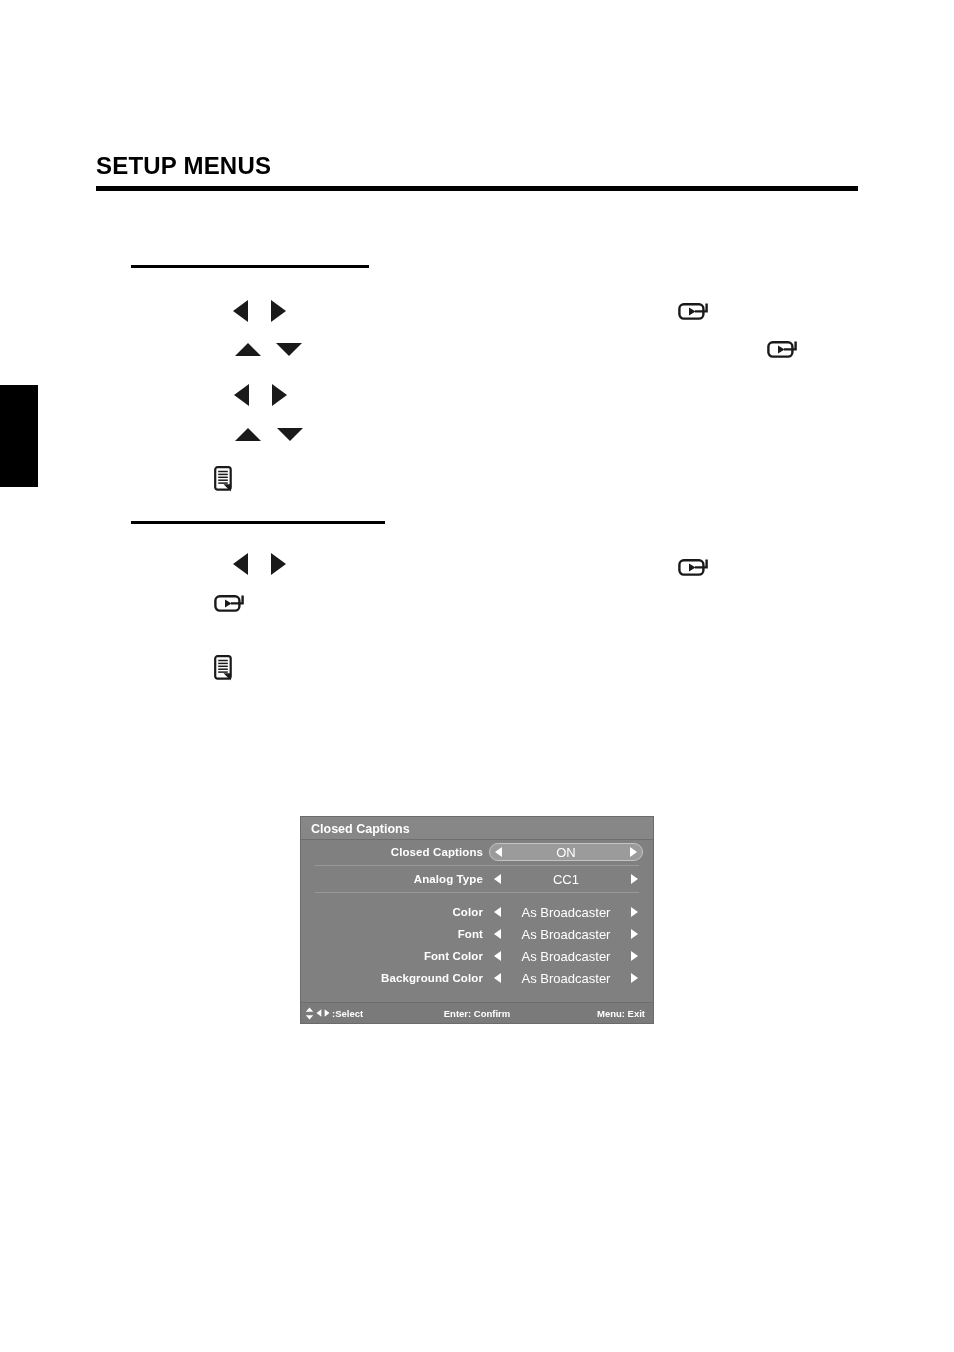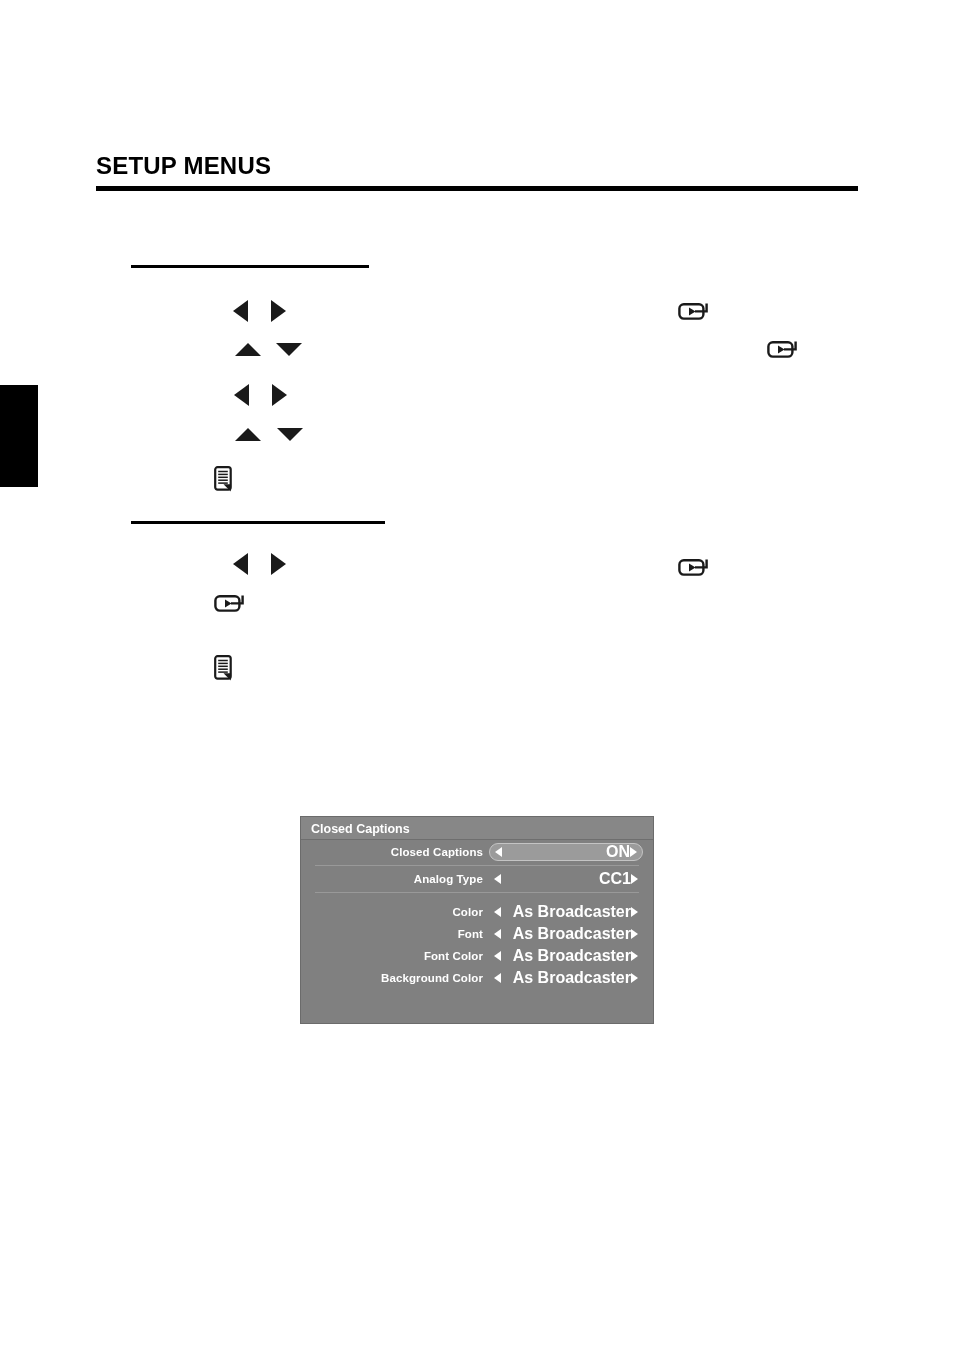--- a/index.html
+++ b/index.html
@@ -162,23 +162,23 @@
     flex: 1 1 auto;
     display: flex;
     align-items: center;
     justify-content: space-between;
     height: 18px;
     padding: 0 5px;
     box-sizing: border-box;
   }
   .osd-row .ctrl .val {
     flex: 1 1 auto;
-    text-align: right;
-    font-size: 16px;
-    font-weight: bold;
+    text-align: center;
+    font-size: 13px;
+    font-weight: normal;
     color: #ffffff;
     white-space: nowrap;
   }
   .ar {
     width: 0; height: 0;
     flex: 0 0 auto;
   }
   .ar.left  { border-top: 5px solid transparent; border-bottom: 5px solid transparent; border-right: 7px solid #ffffff; }
   .ar.right { border-top: 5px solid transparent; border-bottom: 5px solid transparent; border-left: 7px solid #ffffff; }
 
@@ -364,16 +364,31 @@
         <div class="lbl">Background Color</div>
         <div class="ctrl">
           <i class="ar left"></i>
           <span class="val">As Broadcaster</span>
           <i class="ar right"></i>
         </div>
       </div>
 
     </div>
 
+    <div class="osd-foot">
+      <span class="f-left">
+        <svg class="fglyph" width="9" height="13" viewBox="0 0 9 13">
+          <path d="M4.5 0.5 L8.2 4.8 L0.8 4.8 Z" fill="#ffffff"></path>
+          <path d="M4.5 12.5 L8.2 8.2 L0.8 8.2 Z" fill="#ffffff"></path>
+        </svg>
+        <svg class="fglyph" width="14" height="10" viewBox="0 0 14 10">
+          <path d="M0.5 5 L5.4 1.2 L5.4 8.8 Z" fill="#ffffff"></path>
+          <path d="M13.5 5 L8.6 1.2 L8.6 8.8 Z" fill="#ffffff"></path>
+        </svg>
+        <span>:Select</span>
+      </span>
+      <span class="f-mid">Enter: Confirm</span>
+      <span class="f-right">Menu: Exit</span>
+    </div>
 
   </div>
 
 </div>
 
 </body></html>

